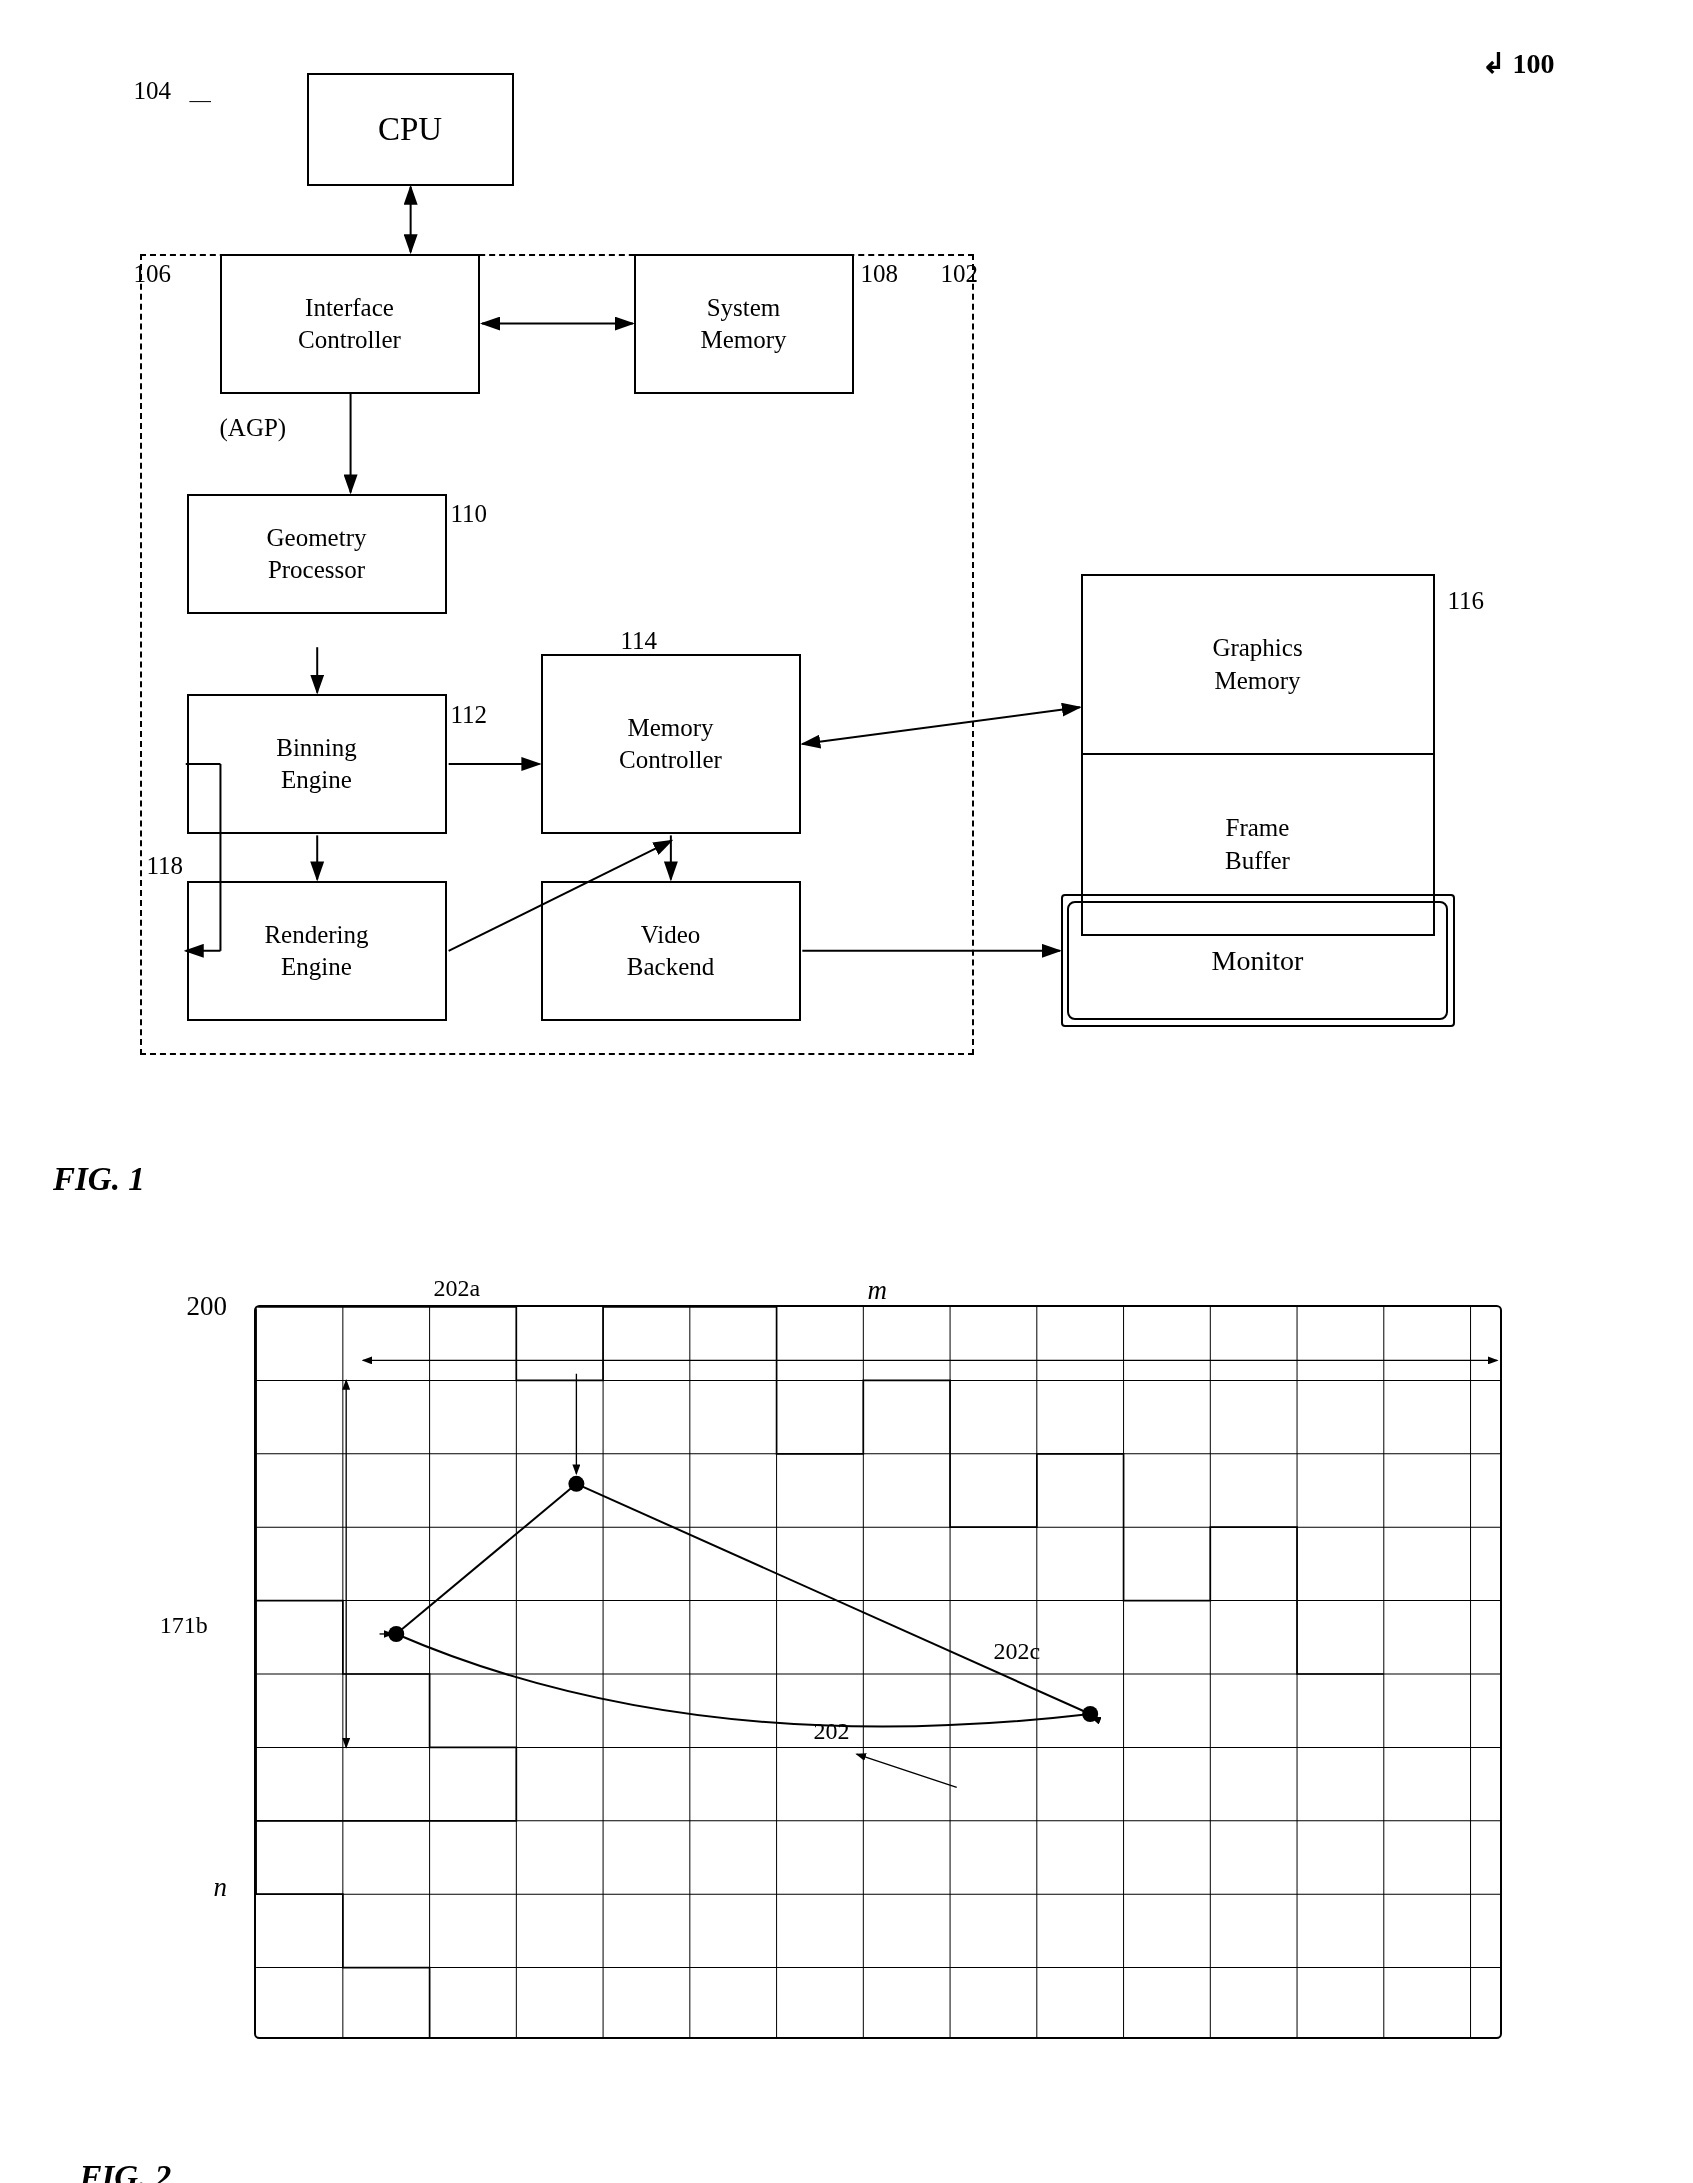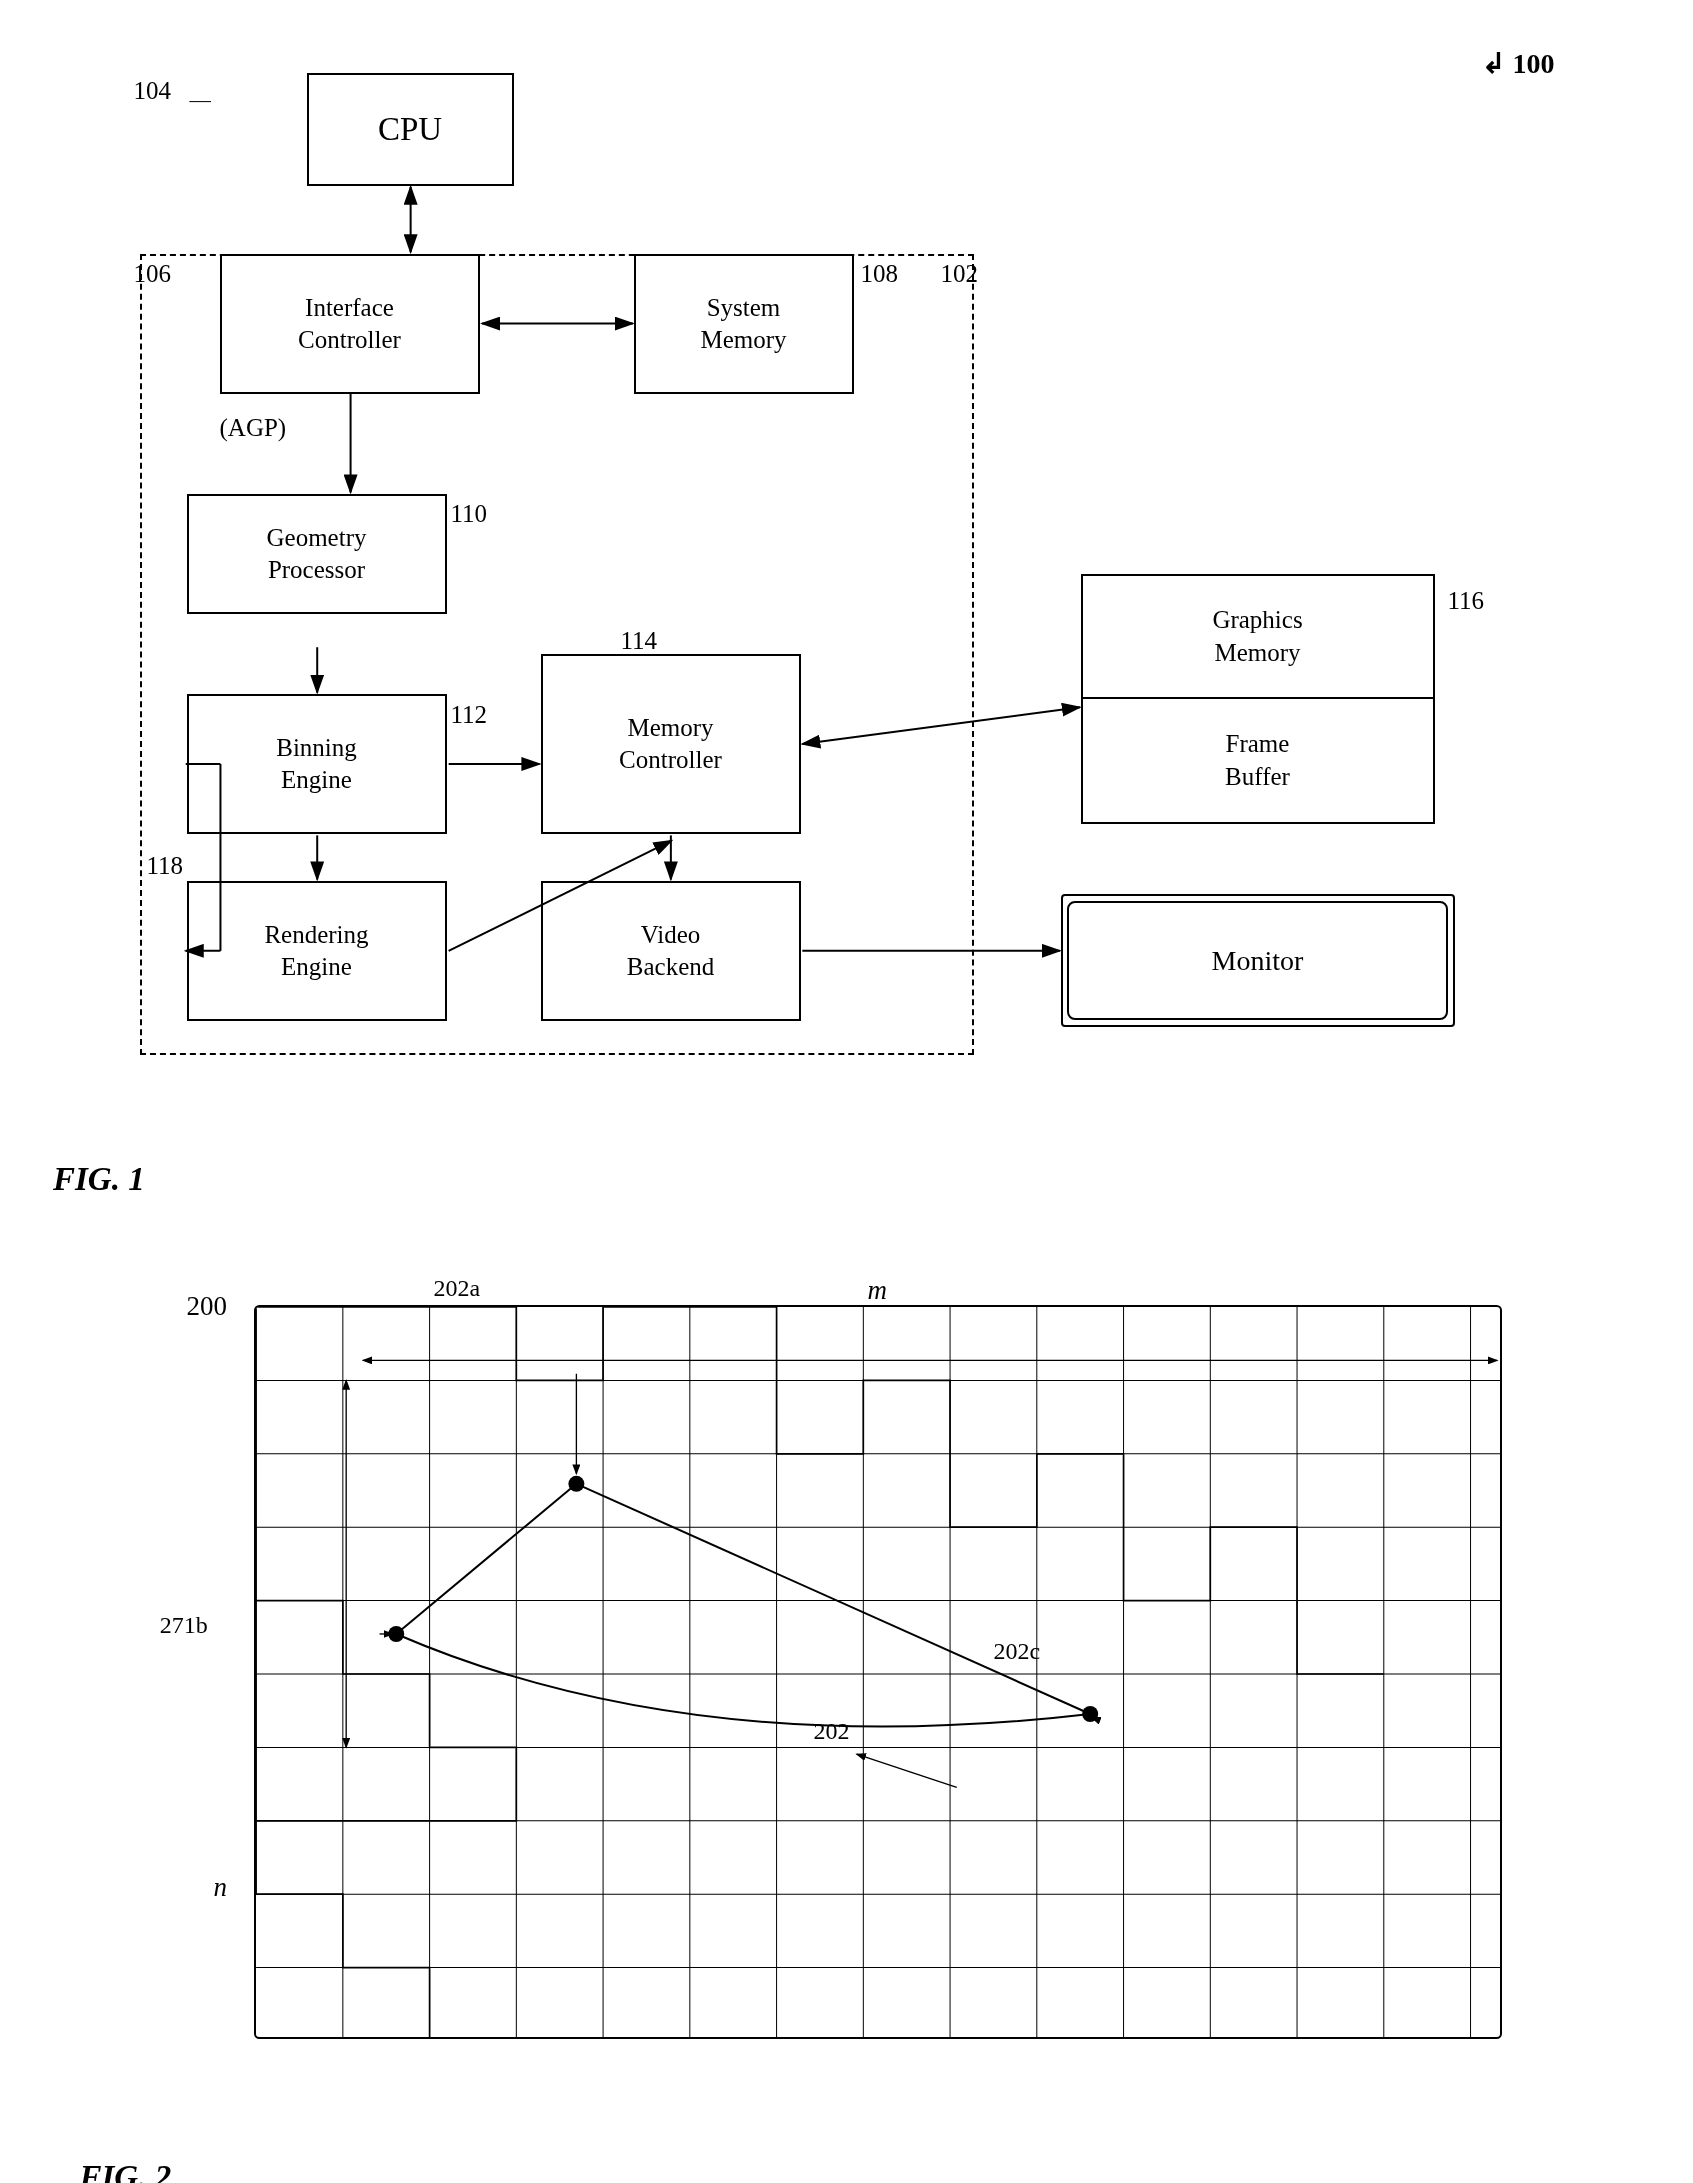--- a/index.html
+++ b/index.html
@@ -152,21 +152,21 @@
 Engine</span>
     </div>
 
     <div class="ref-label" style="left:60px; top:812px;">118</div>
 
     <div class="box" style="left:454px; top:841px; width:260px; height:140px;">
       <span style="white-space:pre-line;">Video
 Backend</span>
     </div>
 
-    <div class="box" style="left:994px; top:534px; width:354px; height:250px; flex-direction:column; padding:0; border:2.7px solid #000;">
+    <div class="box" style="left:994px; top:534px; width:354px; height:362px; flex-direction:column; padding:0; border:2.7px solid #000;">
 
       <div style="width:100%; border-bottom:2px solid #000; display:flex; align-items:center; justify-content:center; height:50%; font-size:25px;">
         <span style="white-space:pre-line; text-align:center;">Graphics
 Memory</span>
       </div>
 
       <div style="width:100%; display:flex; align-items:center; justify-content:center; height:50%; font-size:25px;">
         <span style="white-space:pre-line; text-align:center;">Frame
 Buffer</span>
       </div>
@@ -227,21 +227,21 @@
 
 <div class="fig2-container">
   <div class="fig2-diagram">
 
     <div class="ref-label" style="position:absolute; left:40px; top:53px; font-size:27px;">200</div>
 
     <div class="ref-label" style="position:absolute; left:287px; top:37px; font-size:24px;">202a</div>
 
     <div class="ref-label" style="position:absolute; left:721px; top:37px; font-size:27px; font-style:italic;">m</div>
 
-    <div class="ref-label" style="position:absolute; left:13.3px; top:374px; font-size:24px;">271b</div>
+    <div class="ref-label" style="position:absolute; left:13.3px; top:374px; font-size:24px;">171b</div>
 
     <div class="ref-label" style="position:absolute; left:847px; top:400px; font-size:24px;">202c</div>
 
     <div class="ref-label" style="position:absolute; left:667px; top:480px; font-size:24px;">202</div>
 
     <div class="ref-label" style="position:absolute; left:67px; top:634px; font-size:27px; font-style:italic;">n</div>
 
     <div style="position:absolute; left:107px; top:67px; width:1248px; height:734px; border:2px solid #000; border-radius:5.3px; overflow:hidden;">
 
       

